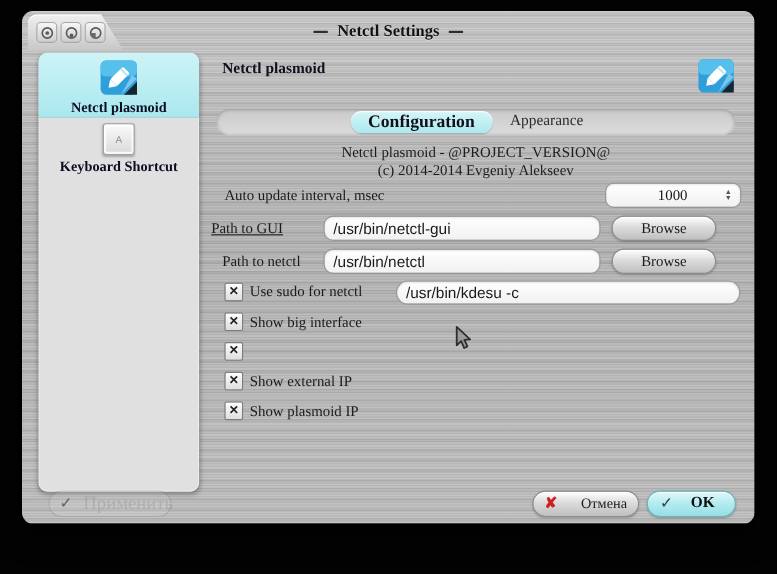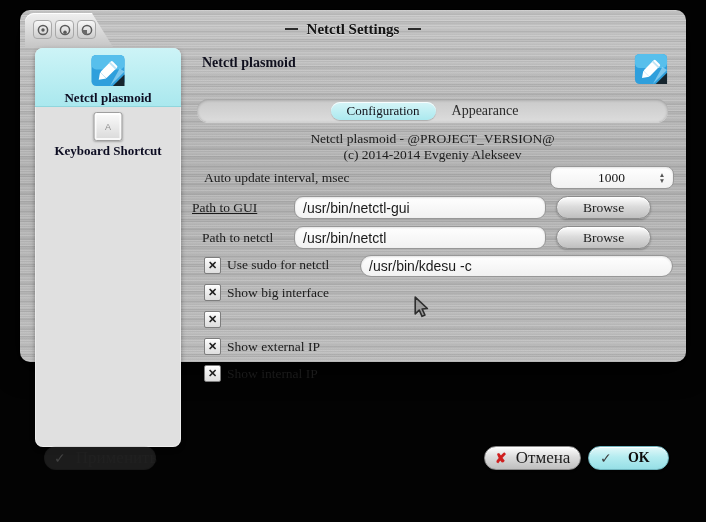--- a/index.html
+++ b/index.html
@@ -1,19 +1,19 @@
 <!DOCTYPE html>
 <html><head>
 <meta charset="utf-8">
 <style>
   html,body{margin:0;padding:0;background:#030303;}
   body{width:706px;height:522px;position:relative;overflow:hidden;
        font-family:"Liberation Serif","DejaVu Serif",serif;}
 
-  .window{position:absolute;left:20px;top:10px;width:666px;height:352px;
+  .window{position:absolute;left:20px;top:10px;width:666px;height:466px;
     border-radius:10px;
     box-shadow:0 0 0 1px #000,0 8px 26px rgba(0,0,0,.95);
     background:
       repeating-linear-gradient(180deg, rgba(255,255,255,.09) 0 1px, rgba(110,110,110,.10) 1px 2px, rgba(225,225,225,.07) 2px 3px, rgba(90,90,90,.07) 4px 5px),
       repeating-linear-gradient(180deg, rgba(255,255,255,.05) 0 2px, rgba(0,0,0,.05) 2px 5px, rgba(255,255,255,.04) 5px 9px),
       linear-gradient(180deg,#c7c7c7,#b2b2b2 45%,#bdbdbd);
   }
   .abs{position:absolute;}
 
   
@@ -48,21 +48,21 @@
     font-size:9px;color:#8e8e8e;font-family:"Liberation Sans",sans-serif;}
 
   
   .hdr-title{left:182px;top:45px;font-weight:bold;font-size:14px;color:#10101e;}
   .pencil-btn{left:614px;top:42px;width:34px;height:34px;border:none;background:transparent;padding:0;}
   .tabbar{left:177px;top:89px;width:471px;height:23px;border-radius:12px;
     background:linear-gradient(180deg,#c9c9c9,#dcdcdc);
     box-shadow:inset 0 1px 3px rgba(0,0,0,.25), 0 1px 0 rgba(255,255,255,.4);
     display:flex;align-items:center;justify-content:center;}
   .tab-sel{background:linear-gradient(180deg,#d6f5f8,#abe9ef);border-radius:10px;
-    padding:1px 16px;font-weight:normal;font-size:13px;color:#101018;
+    padding:1px 16px;font-weight:bold;font-size:16px;color:#101018;
     box-shadow:0 1px 1px rgba(0,0,0,.2), inset 0 1px 0 rgba(255,255,255,.8);}
   .tab-plain{padding:1px 16px;font-size:14px;color:#2a2a2a;}
   .about{left:177px;width:471px;text-align:center;font-size:13.5px;color:#1c1c1c;}
   .flabel{font-size:13.5px;color:#1b1b1b;white-space:nowrap;}
   .tinput{background:linear-gradient(180deg,#ffffff,#f1f1f1);border:1px solid #979797;
     border-radius:9px;font-family:Liberation Sans, sans-serif;font-size:14px;
     color:#1a1a1a;padding:0 8px;box-shadow:inset 0 1px 2px rgba(0,0,0,.12);box-sizing:border-box;}
   .pillbtn{border:1px solid #8b8b8b;border-radius:12px;
     background:linear-gradient(180deg,#ffffff,#dcdcdc 45%,#bfbfbf);
     box-shadow:inset 0 1px 0 #fff, 0 1px 2px rgba(0,0,0,.25);
@@ -79,21 +79,21 @@
 
   
   .ghost-btn{left:24px;top:436px;width:112px;height:24px;border-radius:12px;
     border:1px solid rgba(0,0,0,.12);background:rgba(255,255,255,.10);
     display:flex;align-items:center;padding:0 9px;box-sizing:border-box;gap:10px;}
   .ghost-check{color:#4c4c4c;font-size:14px;opacity:.8;}
   .ghost-text{font-size:17px;color:#3a3a3a;opacity:.14;}
   .cancel-btn{left:464px;top:436px;width:97px;height:24px;display:flex;align-items:center;
     padding:0 10px;box-sizing:border-box;gap:9px;}
   .cancel-x{color:#cf1f1f;font-size:14px;font-weight:bold;}
-  .cancel-text{flex:1;text-align:right;font-size:17px;color:#1c1c1c;}
+  .cancel-text{flex:1;text-align:right;font-size:13px;color:#1c1c1c;}
   .ok-btn{left:568px;top:436px;width:81px;height:24px;display:flex;align-items:center;
     padding:0 11px;box-sizing:border-box;gap:9px;border:1px solid #6fb4bd;border-radius:12px;
     background:linear-gradient(180deg,#e3f8f9,#b5ecf0 45%,#96dfe6);
     box-shadow:inset 0 1px 0 rgba(255,255,255,.9), 0 1px 2px rgba(0,0,0,.3);
     font-family:"Liberation Serif","DejaVu Serif",serif;}
   .ok-check{color:#3d3d3d;font-size:14px;}
   .ok-text{flex:1;text-align:center;font-weight:bold;font-size:14px;color:#0d0d0d;}
 </style>
 </head>
 <body>
@@ -207,21 +207,21 @@
   </div>
 
   <div class="abs checkbox" style="left:184px;top:328px;">
     <span>✕</span>
   </div>
   <div class="abs flabel" style="left:207px;top:329px;">Show external IP</div>
 
   <div class="abs checkbox" style="left:184px;top:355px;">
     <span>✕</span>
   </div>
-  <div class="abs flabel" style="left:207px;top:356px;">Show internal IP</div>
+  <div class="abs flabel" style="left:207px;top:356px;">Show plasmoid IP</div>
 
   <div class="abs ghost-btn">
     <span class="ghost-check">✓</span>
     <span class="ghost-text">Применить</span>
   </div>
   <button class="abs pillbtn cancel-btn">
     <span class="cancel-x">✘</span>
     <span class="cancel-text">Отмена</span>
   </button>
   <button class="abs ok-btn">

